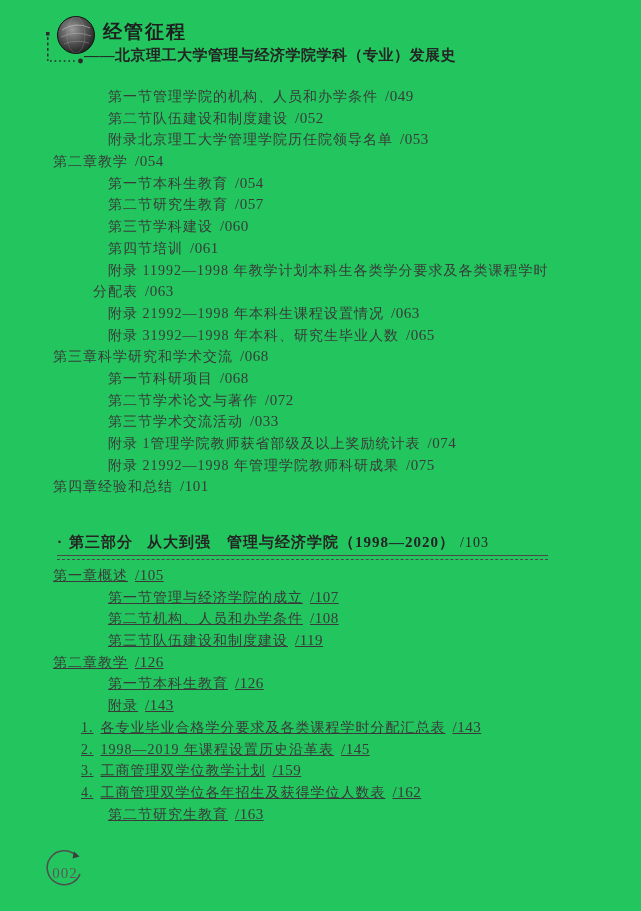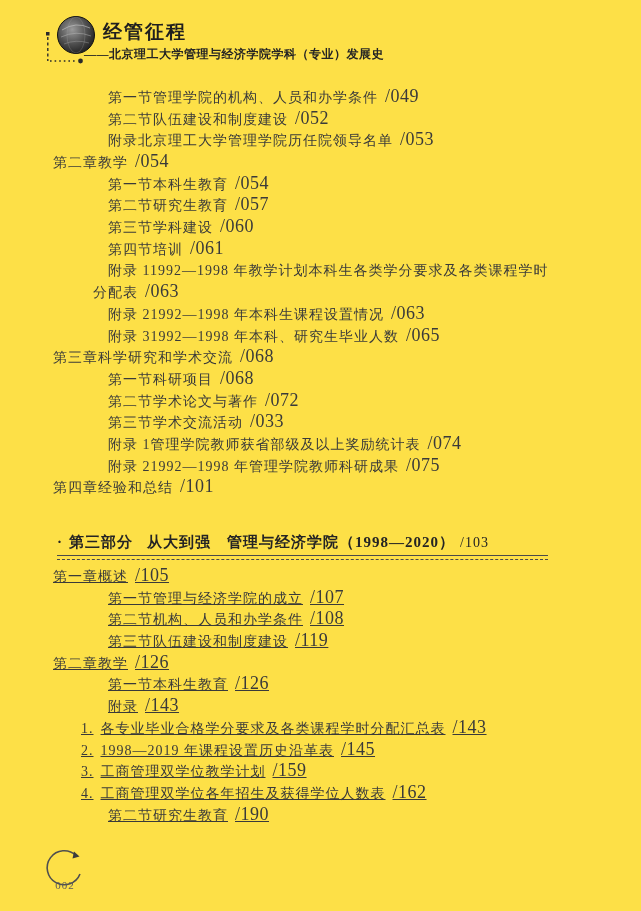--- a/index.html
+++ b/index.html
@@ -1,74 +1,74 @@
 <!DOCTYPE html>
 <html><head>
 <meta charset="utf-8">
 <style>
   html,body{margin:0;padding:0;background:#e8e8e8;}
   .page{
     position:relative;
     width:641px;height:911px;
-    background:#fde047;
+    background:#22c55e;
     margin:0 auto;
     overflow:hidden;
     font-family:"Liberation Serif","DejaVu Serif",serif;
     color:#3a3a3a;
   }
   
   .hdr{position:absolute;left:0;top:0;width:641px;height:80px;}
   .hdr-bracket{position:absolute;left:44px;top:30px;}
   .hdr-globe{position:absolute;left:56px;top:15px;}
   .hdr-title{
     position:absolute;left:103px;top:19px;
     font-size:19px;font-weight:bold;color:#1f1f1f;
     letter-spacing:2px;
   }
   .hdr-subtitle{
     position:absolute;left:84px;top:46px;
-    font-size:12px;font-weight:bold;color:#242424;
+    font-size:15px;font-weight:bold;color:#242424;
     letter-spacing:0.5px;white-space:nowrap;
   }
   
   .toc{position:absolute;left:0;width:600px;}
   .toc-top{top:86px;}
   .toc-bottom{top:565px;text-decoration:underline;}
   .toc-row{
     height:21.7px;line-height:21.7px;
     font-size:14px;letter-spacing:1px;
     white-space:nowrap;color:#3a3a3a;
   }
   .indent-1{padding-left:53px;}
   .indent-2{padding-left:108px;}
   .indent-3{padding-left:81px;}
   .indent-4{padding-left:93px;}
   .toc-label{}
   .indent-3 .toc-label{margin-right:7px;}
-  .toc-page{margin-left:7px;font-size:18px;letter-spacing:0.5px;}
+  .toc-page{margin-left:7px;font-size:15px;letter-spacing:0.5px;}
   
   .part-head{
     position:absolute;left:57px;top:533px;width:500px;
     font-size:15px;font-weight:bold;color:#242424;
     letter-spacing:1px;white-space:nowrap;
   }
   .part-bullet{margin-right:6px;}
   .part-label{margin-right:14px;}
   .part-page{font-weight:normal;margin-left:5px;font-size:14px;}
   .part-underline{
     position:absolute;left:57px;top:555px;width:491px;height:3px;
     border-top:1.4px solid #4a4a4a;
     border-bottom:1px dashed #4a4a4a;
   }
   
   .page-num-wrap{position:absolute;left:43px;top:847px;width:44px;height:44px;}
   .page-num-text{
-    position:absolute;left:0;top:16px;width:44px;height:44px;
+    position:absolute;left:0;top:4px;width:44px;height:44px;
     display:flex;align-items:center;justify-content:center;
-    font-size:11px;color:#5a5a5a;letter-spacing:1px;
+    font-size:15px;color:#5a5a5a;letter-spacing:1px;
   }
 </style>
 </head>
 <body>
 
 <div class="page">
 
   <div class="hdr">
     <svg class="hdr-bracket" width="44" height="38">
       <rect x="2" y="2" width="3.5" height="3.5" fill="#2a2a2a"></rect>
@@ -126,21 +126,21 @@
       <div class="toc-row indent-2"><span class="toc-label">第一节</span><span class="toc-title">管理与经济学院的成立</span><span class="toc-page">/107</span></div>
       <div class="toc-row indent-2"><span class="toc-label">第二节</span><span class="toc-title">机构、人员和办学条件</span><span class="toc-page">/108</span></div>
       <div class="toc-row indent-2"><span class="toc-label">第三节</span><span class="toc-title">队伍建设和制度建设</span><span class="toc-page">/119</span></div>
       <div class="toc-row indent-1"><span class="toc-label">第二章</span><span class="toc-title">教学</span><span class="toc-page">/126</span></div>
       <div class="toc-row indent-2"><span class="toc-label">第一节</span><span class="toc-title">本科生教育</span><span class="toc-page">/126</span></div>
       <div class="toc-row indent-2"><span class="toc-label">附录</span><span class="toc-page">/143</span></div>
       <div class="toc-row indent-3"><span class="toc-label">1.</span><span class="toc-title">各专业毕业合格学分要求及各类课程学时分配汇总表</span><span class="toc-page">/143</span></div>
       <div class="toc-row indent-3"><span class="toc-label">2.</span><span class="toc-title">1998—2019 年课程设置历史沿革表</span><span class="toc-page">/145</span></div>
       <div class="toc-row indent-3"><span class="toc-label">3.</span><span class="toc-title">工商管理双学位教学计划</span><span class="toc-page">/159</span></div>
       <div class="toc-row indent-3"><span class="toc-label">4.</span><span class="toc-title">工商管理双学位各年招生及获得学位人数表</span><span class="toc-page">/162</span></div>
-      <div class="toc-row indent-2"><span class="toc-label">第二节</span><span class="toc-title">研究生教育</span><span class="toc-page">/190</span></div>
+      <div class="toc-row indent-2"><span class="toc-label">第二节</span><span class="toc-title">研究生教育</span><span class="toc-page">/163</span></div>
     </div>
 
   <div class="page-num-wrap">
     <svg width="44" height="44">
       <path d="M 33 8.5 A 17 17 0 1 0 37 27" fill="none" stroke="#4f4f4f" stroke-width="1.6"></path>
       <path d="M 31 4.5 L 36.5 9.5 L 29.5 11.5 Z" fill="#3c3c3c"></path>
     </svg>
     <div class="page-num-text">002</div>
   </div>
 

